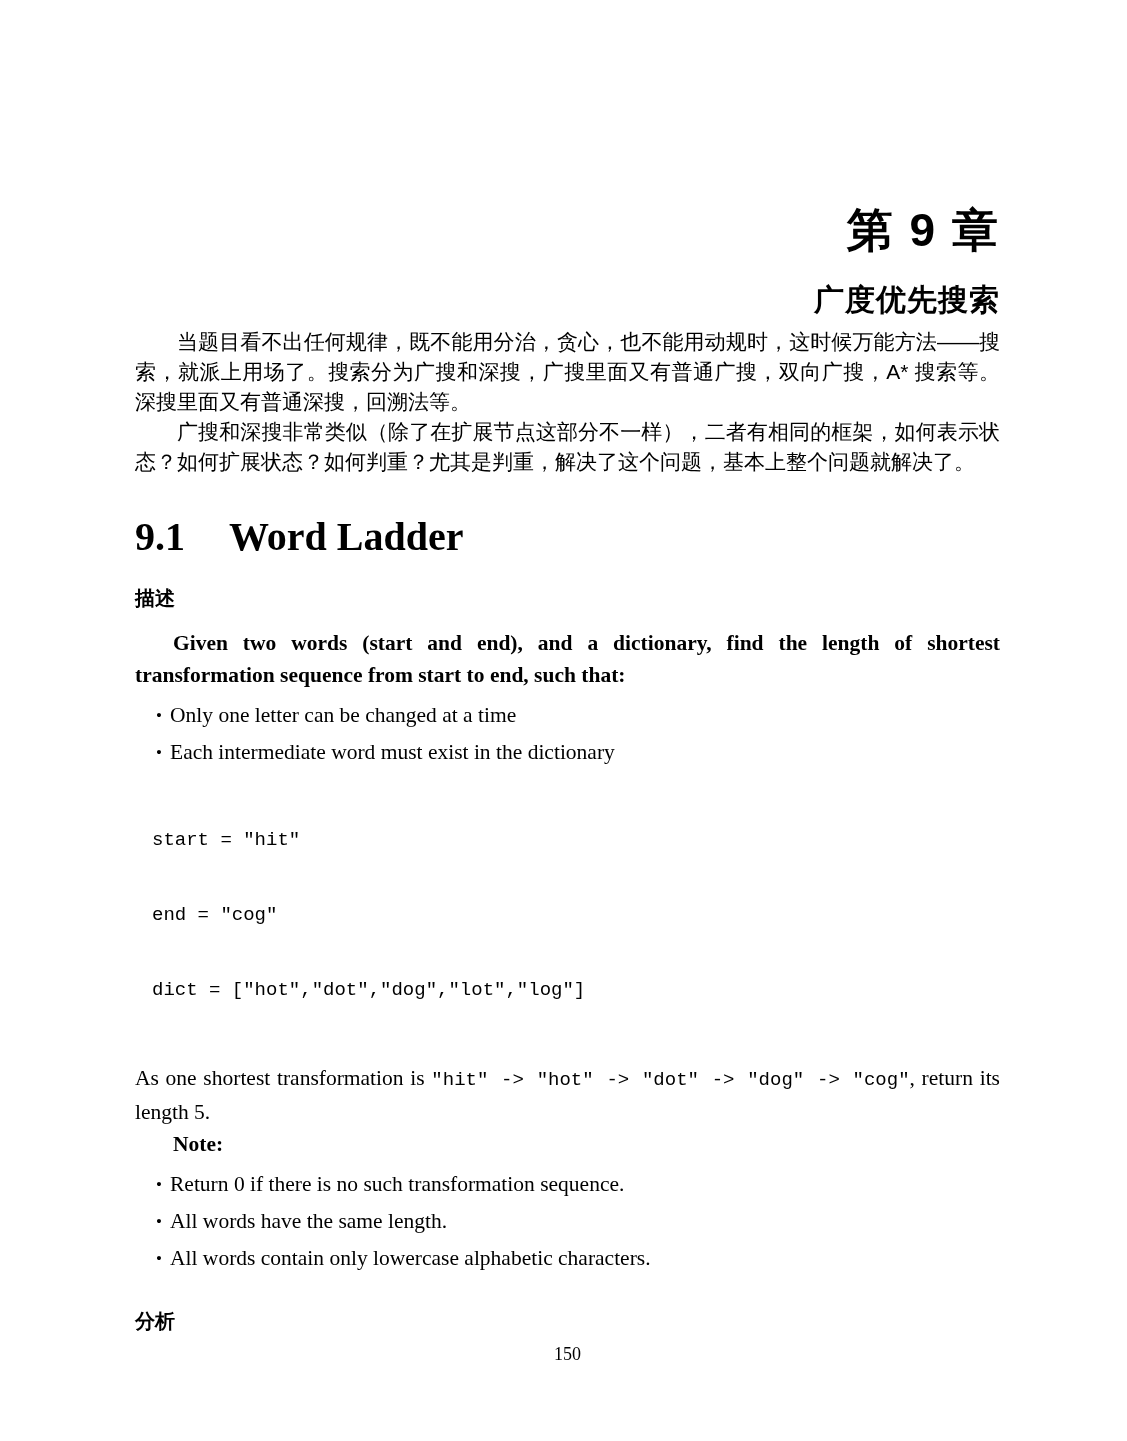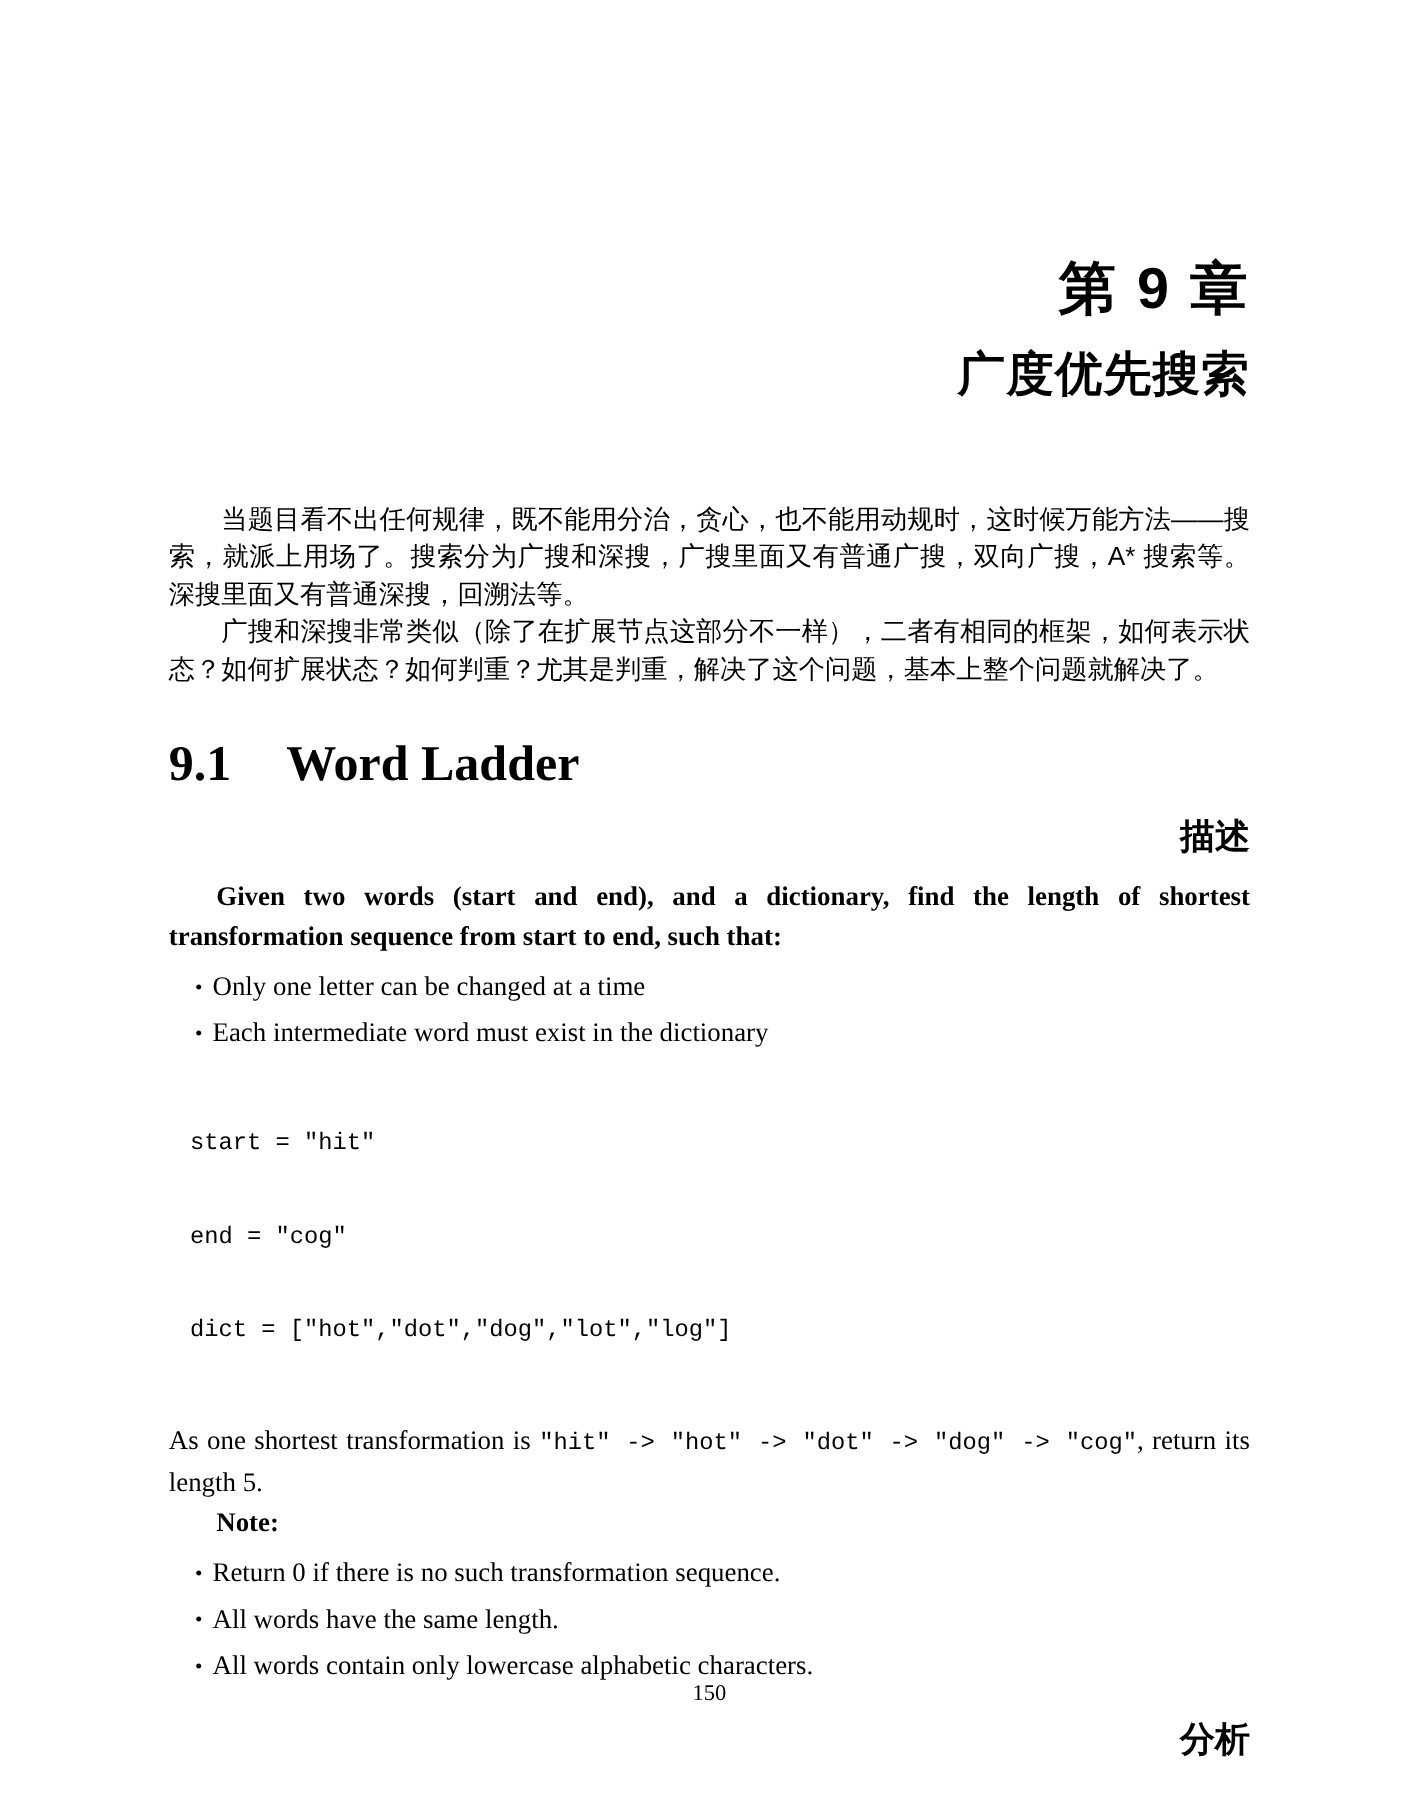--- a/index.html
+++ b/index.html
@@ -25,51 +25,50 @@
     text-align: right;
     font-family: "Liberation Sans", "DejaVu Sans", sans-serif;
     font-weight: bold;
   }
   .chapter-label {
     font-size: 46px;
     line-height: 54px;
     letter-spacing: 2px;
   }
   .chapter-title {
-    font-size: 38px;
+    font-size: 30px;
     line-height: 54px;
     margin-top: 16px;
     letter-spacing: 1px;
   }
   
   .cn {
     font-family: "Liberation Sans", "DejaVu Sans", sans-serif;
     font-size: 21px;
     line-height: 30px;
     text-align: justify;
   }
   .cn.indent { text-indent: 42px; }
-  .intro-1 { margin-top: 74px; }
+  .intro-1 { }
   .intro-2 { margin-top: 0; }
   
   .section-heading {
     margin-top: 41px;
     font-family: "Liberation Serif", serif;
     font-weight: bold;
     font-size: 40px;
     line-height: 37px;
   }
   .section-number { margin-right: 44px; }
   
   .sub-heading {
-    font-family: Liberation Mono, monospace;
+    font-family: Liberation Sans, sans-serif;
     font-weight: bold;
-    font-size: 28px;
+    font-size: 20px;
     line-height: 28px;
-    text-align: right;
   }
   .desc-heading { margin-top: 29px; }
   .analysis-heading { margin-top: 33px; }
   
   .en {
     font-family: "Liberation Serif", serif;
     font-size: 21.5px;
     line-height: 32px;
     text-align: justify;
   }

